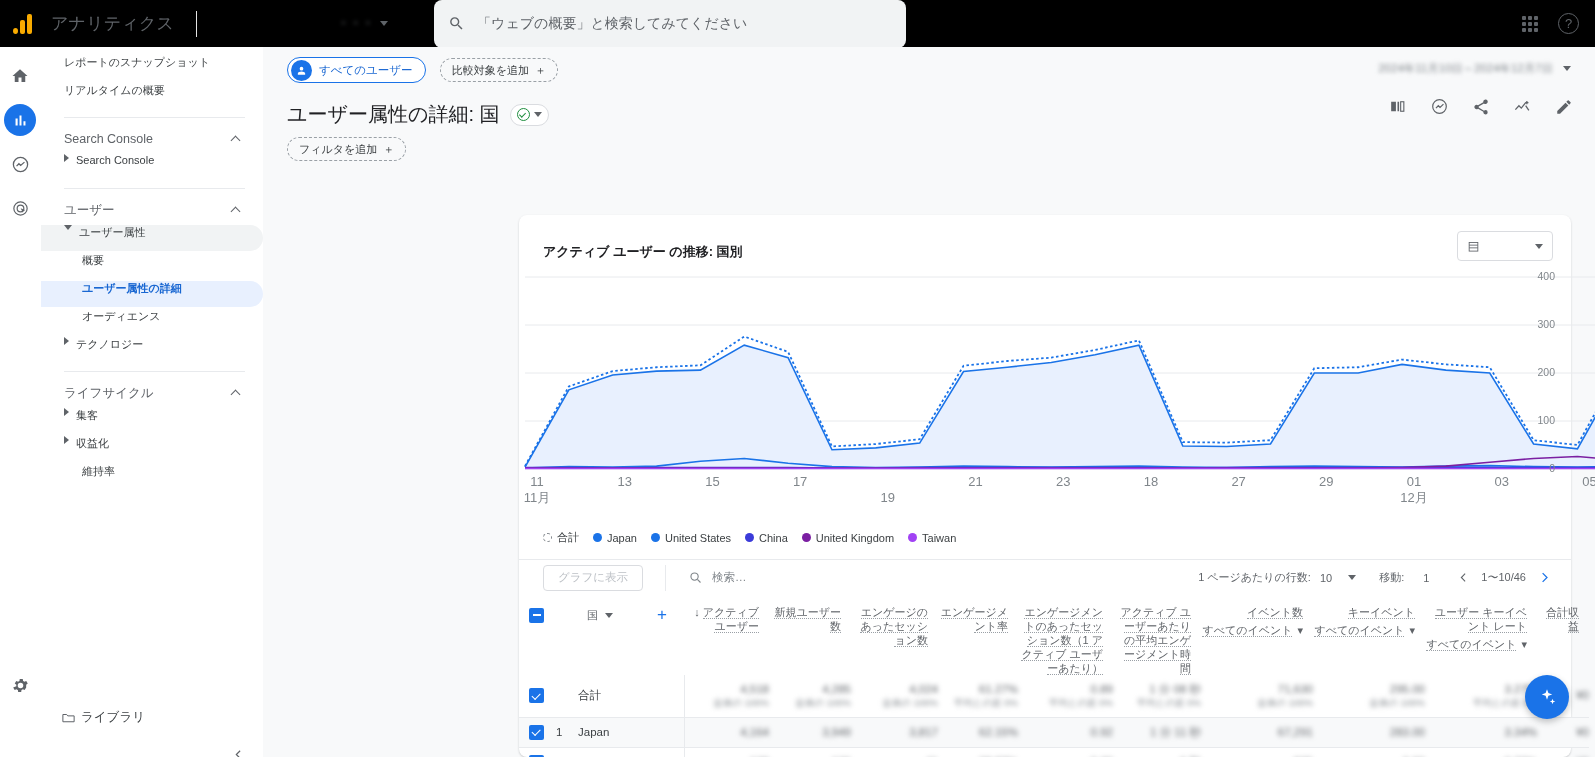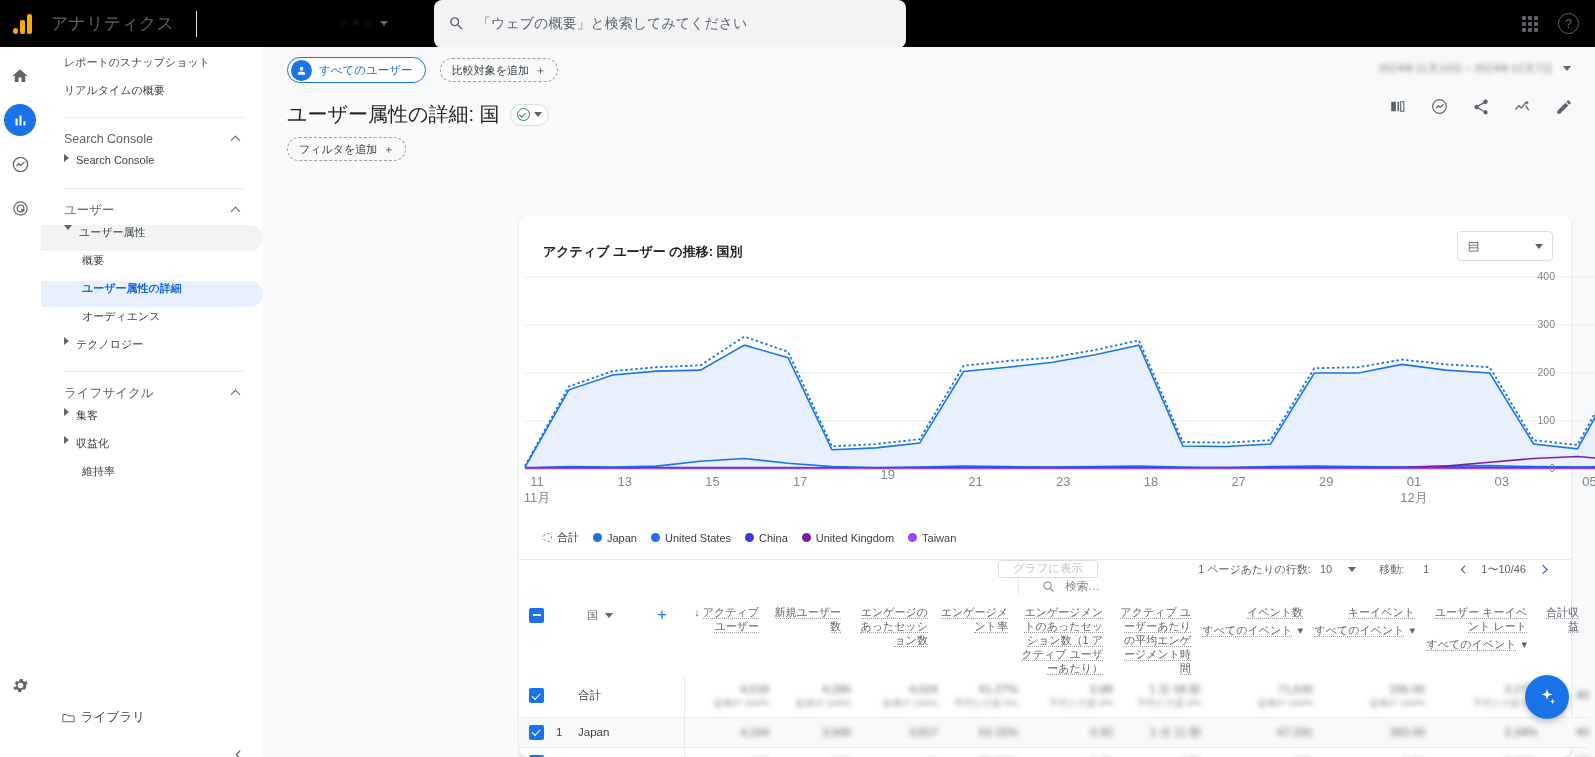--- a/index.html
+++ b/index.html
@@ -100,21 +100,21 @@
   .chart svg{ display:block; }
   .ylab{ position:absolute; right:16px; font-size:10.5px; color:#80868b; }
   .xlab{ position:absolute; font-size:13px; color:#80868b; text-align:center; transform:translateX(-50%); }
   .legend{ display:flex; align-items:center; gap:14px; padding:3px 0 0 24px; font-size:11px; color:#3c4043; }
   .legend-item{ display:flex; align-items:center; gap:5px; }
   .dot{ width:9px;height:9px;border-radius:50%; display:block; }
   .dot.ring{ border:1.5px dashed #80868b; background:transparent; }
 
   
   .tbl-bar{ display:flex; align-items:center; height:36px; border-top:1px solid #e8eaed;
-            margin-top:14px; padding:0 18px 0 24px; position:relative;flex-direction:column; }
+            margin-top:14px; padding:0 18px 0 24px; position:relative; }
   .graph-btn{ border:1px solid #dadce0; border-radius:4px; height:26px; padding:0 14px; color:#bdc1c6;
               font-size:11.5px; display:flex; align-items:center; background:#fff; }
   .tbl-search{ display:flex; align-items:center; gap:9px; margin-left:22px; border-left:1px solid #e8eaed;
                padding-left:22px; height:26px; color:#80868b; font-size:11.5px; }
   .pager{ position:absolute; right:18px; display:flex; align-items:center; gap:9px; font-size:11px; color:#5f6368; }
   .pg-select{ display:flex; align-items:center; gap:16px; }
   .arrow{ width:18px;height:18px;display:flex;align-items:center;justify-content:center;color:#5f6368; }
 
   
   .tbl{ width:100%; border-collapse:collapse; table-layout:fixed; }
@@ -394,21 +394,21 @@
             <div class="ylab" style="top: 145px;">100</div>
             <div class="ylab" style="top: 97px;">200</div>
             <div class="ylab" style="top: 49px;">300</div>
             <div class="ylab" style="top: 1px;">400</div>
           </div>
         <div id="xlabels">
             <div class="xlab" style="left: 18px; top: 205px;">11<br>11月</div>
             <div class="xlab" style="left: 105.704px; top: 205px;">13</div>
             <div class="xlab" style="left: 193.407px; top: 205px;">15</div>
             <div class="xlab" style="left: 281.111px; top: 205px;">17</div>
-            <div class="xlab" style="left: 368.815px; top: 198px;">19</div>
+            <div class="xlab" style="left: 368.815px; top: 221px;">19</div>
             <div class="xlab" style="left: 456.519px; top: 205px;">21</div>
             <div class="xlab" style="left: 544.222px; top: 205px;">23</div>
             <div class="xlab" style="left: 631.926px; top: 205px;">18</div>
             <div class="xlab" style="left: 719.63px; top: 205px;">27</div>
             <div class="xlab" style="left: 807.333px; top: 205px;">29</div>
             <div class="xlab" style="left: 895.037px; top: 205px;">01<br>12月</div>
             <div class="xlab" style="left: 982.741px; top: 205px;">03</div>
             <div class="xlab" style="left: 1070.44px; top: 205px;">05</div>
           </div>
       </div>

